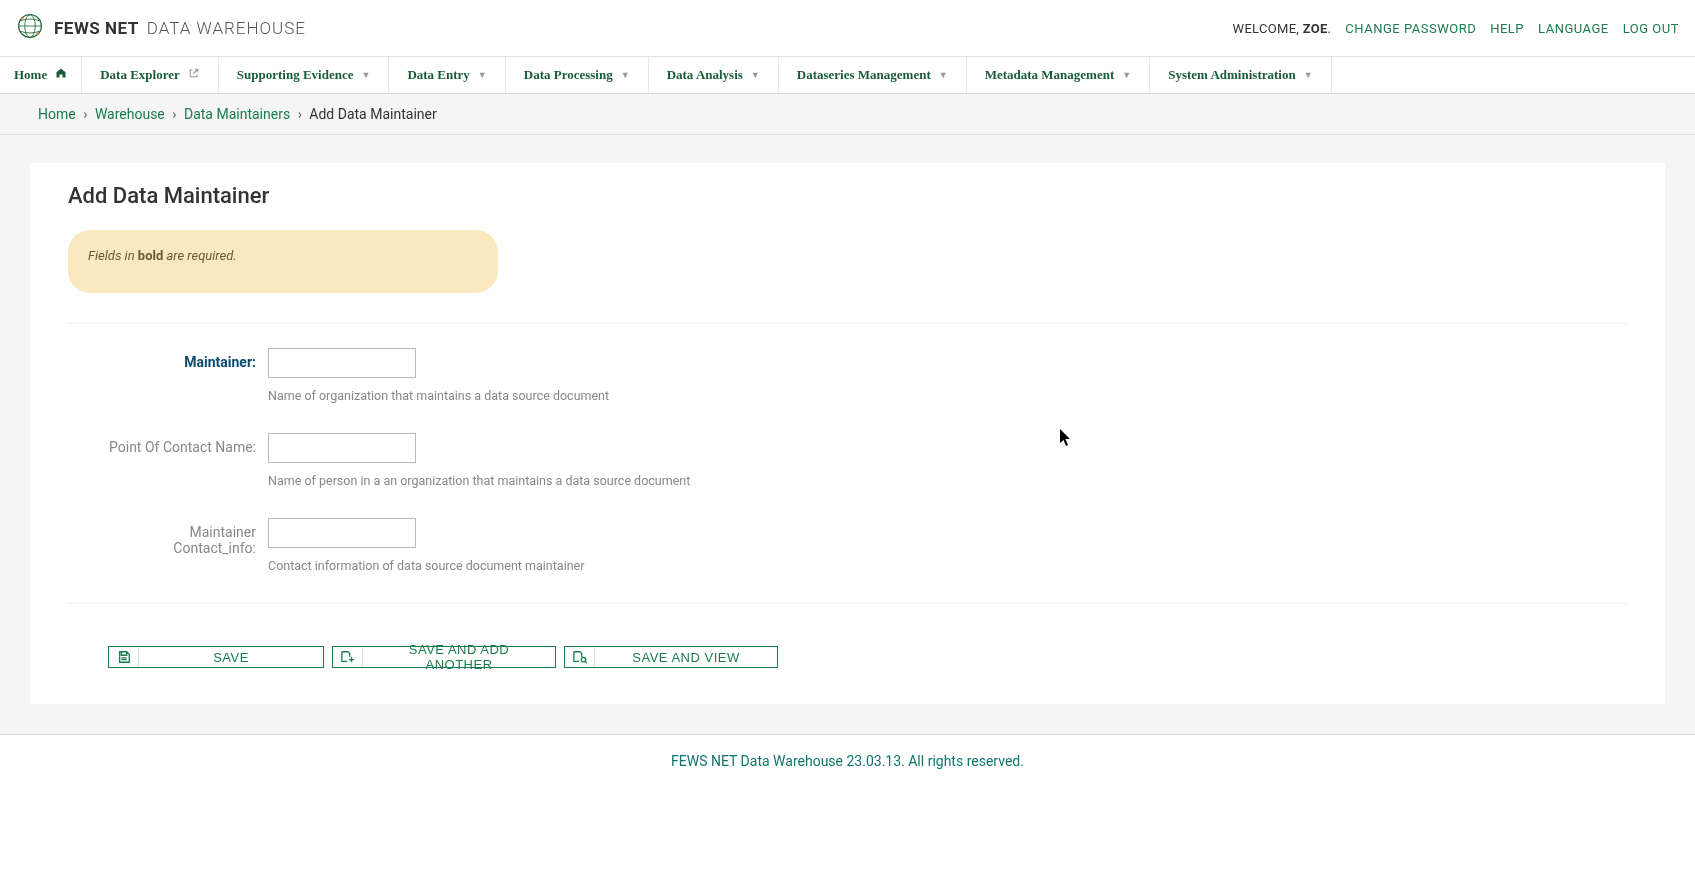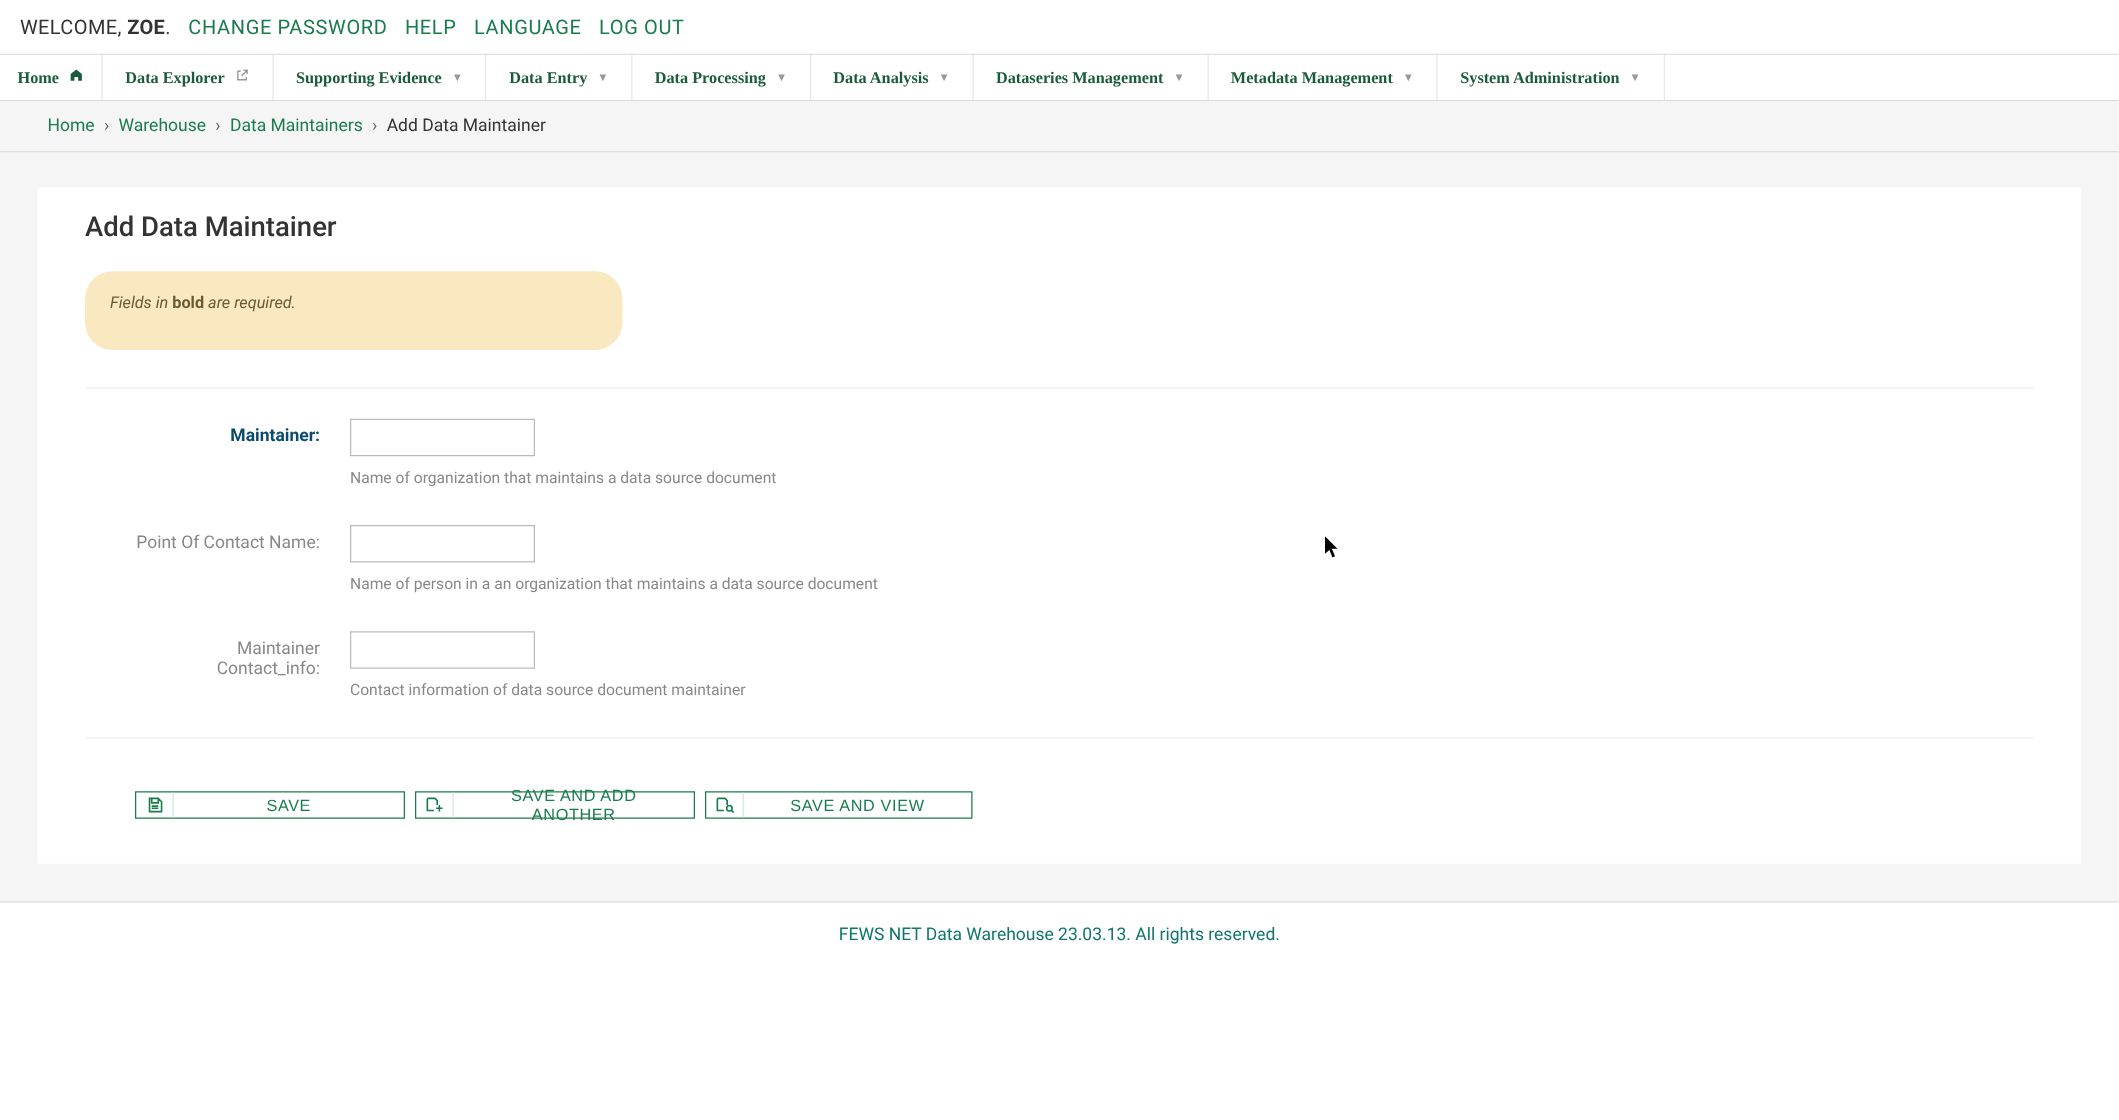--- a/index.html
+++ b/index.html
@@ -42,21 +42,21 @@
     .logo-dw {
       font-size: 17px;
       font-weight: 300;
       letter-spacing: 1px;
       color: #555;
     }
     .header-right {
       display: flex;
       align-items: center;
       gap: 14px;
-      font-size: 16px;
+      font-size: 13px;
     }
     .welcome-text {
       color: #333;
       letter-spacing: 0.3px;
     }
     .welcome-text .username {
       font-weight: 700;
     }
     .header-link {
       color: #1a7c4d;
@@ -154,21 +154,20 @@
       font-size: 14px;
       color: #888;
       padding-top: 6px;
     }
     .form-label.required {
       font-weight: 700;
       color: #0c4a6e;
     }
     .form-input-wrap {
       flex: 1;
-      margin-left: 12px;
     }
     .form-input {
       width: 148px;
       height: 30px;
       border: 1px solid #bbb;
       padding: 4px 8px;
       font-size: 13px;
     }
     .form-help {
       font-size: 12.5px;
@@ -225,20 +224,37 @@
       top: 429px;
       pointer-events: none;
       font-size: 16px;
       color: #000;
     }
   </style>
 </head>
 <body>
 
 <div class="header">
+  <div class="header-left">
+    <span>
+      <svg class="logo-globe" viewBox="0 0 32 32">
+        <circle cx="16" cy="16" r="13" fill="none" stroke="#2a6b3f" stroke-width="1.5"></circle>
+        <ellipse cx="16" cy="16" rx="6" ry="13" fill="none" stroke="#2a6b3f" stroke-width="1"></ellipse>
+        <line x1="3" y1="16" x2="29" y2="16" stroke="#2a6b3f" stroke-width="1"></line>
+        <path d="M5 10 Q16 6 27 10" fill="none" stroke="#2a6b3f" stroke-width="1"></path>
+        <path d="M5 22 Q16 26 27 22" fill="none" stroke="#2a6b3f" stroke-width="1"></path>
+        <circle cx="7" cy="7" r="1.5" fill="#d97734"></circle>
+        <circle cx="25" cy="25" r="1.5" fill="#d97734"></circle>
+      </svg>
+    </span>
+    <div class="logo-text">
+      <span class="logo-fews">FEWS NET</span>
+      <span class="logo-dw">DATA WAREHOUSE</span>
+    </div>
+  </div>
   <div class="header-right">
     <span class="welcome-text">
       <span>WELCOME, </span><span class="username">ZOE</span><span>.</span>
     </span>
     <a class="header-link">CHANGE PASSWORD</a>
     <a class="header-link">HELP</a>
     <a class="header-link">LANGUAGE</a>
     <a class="header-link">LOG OUT</a>
   </div>
 </div>

